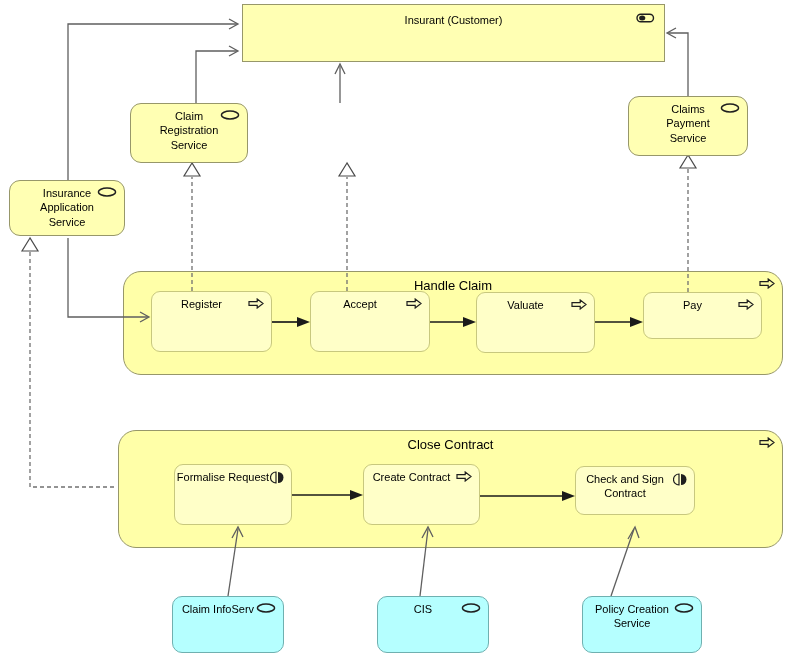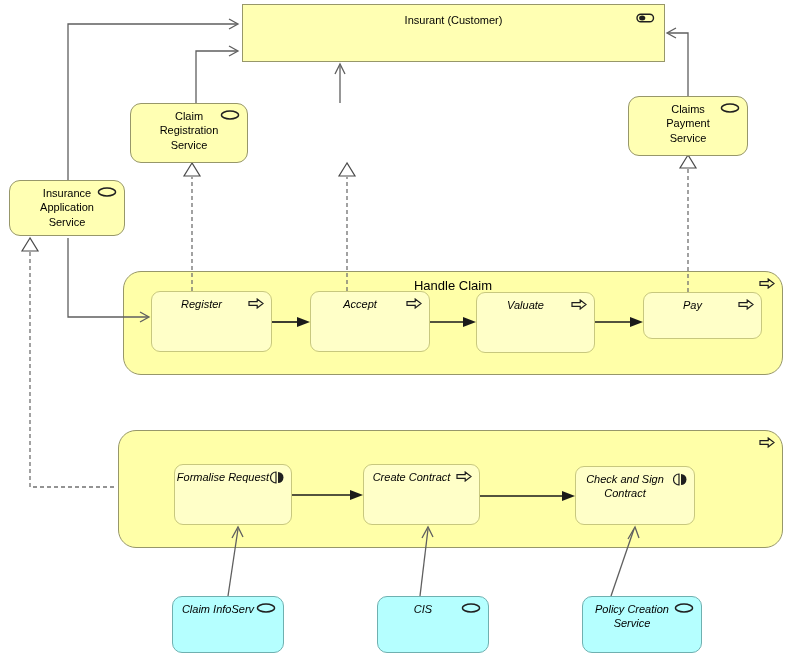--- a/index.html
+++ b/index.html
@@ -16,21 +16,21 @@
   #connectors{position:absolute;left:0;top:0;z-index:2;}
   .node{
     position:absolute;z-index:3;box-sizing:border-box;font-size:11px;
   }
   .yellow{background:var(--business-fill);border:1px solid var(--border-olive);}
   .rounded{border-radius:11px;}
   .inner{background:var(--inner-fill);border:1px solid var(--inner-border);border-radius:9px;}
   .cyan{background:var(--app-fill);border:1px solid var(--app-border);border-radius:10px;}
   .lbl{position:absolute;top:5px;left:0;right:0;text-align:center;line-height:1.3;}
   .w80{width:80px;left:50%;margin-left:-40px;right:auto;}
-  .padR{padding:0 20px 0 0;font-style:italic;}
+  .padR{padding:0 20px 0 0;}
   .icon{position:absolute;top:6px;right:7px;}
   .si{fill:none;stroke:#1f1f1f;stroke-width:1.5;}
   .ri{fill:none;stroke:#1f1f1f;stroke-width:1.4;}
   .rif{fill:#1f1f1f;stroke:none;}
   .pi{fill:none;stroke:#1f1f1f;stroke-width:1.2;stroke-linejoin:miter;}
   .ii{fill:none;stroke:#1f1f1f;stroke-width:1.2;}
   .iif{fill:#1f1f1f;stroke:none;}
   .serve{stroke:var(--line-gray);stroke-width:1.3;fill:none;}
   .shead{stroke:var(--line-gray);stroke-width:1.3;fill:none;}
   .real{stroke:var(--dash-gray);stroke-width:1.3;fill:none;stroke-dasharray:4 3;}
@@ -44,20 +44,21 @@
 <div id="stage">
 
   <div class="group" style="left:123px;top:271px;width:660px;height:104px">
     <span class="glbl">Handle Claim</span>
     <svg class="icon" width="16" height="11" viewBox="0 0 16 11">
       <path class="pi" d="M1 3.6 H9.2 V1 L15 5.5 L9.2 10 V7.4 H1 Z"></path>
     </svg>
   </div>
 
   <div class="group" style="left:118px;top:430px;width:665px;height:118px">
+    <span class="glbl">Close Contract</span>
     <svg class="icon" width="16" height="11" viewBox="0 0 16 11">
       <path class="pi" d="M1 3.6 H9.2 V1 L15 5.5 L9.2 10 V7.4 H1 Z"></path>
     </svg>
   </div>
 
   <svg id="connectors" width="793" height="660" viewBox="0 0 793 660">
 
     <path class="serve" d="M68 181 L68 24 L237 24"></path>
     <path class="shead" d="M229 19 L238 24 L229 29"></path>
     <path class="serve" d="M196 103 L196 51 L237 51"></path>
@@ -162,21 +163,21 @@
     </svg>
   </div>
 
   <div class="node inner" style="left:363px;top:464px;width:117px;height:61px">
     <span class="lbl padR">Create Contract</span>
     <svg class="icon" width="16" height="11" viewBox="0 0 16 11">
       <path class="pi" d="M1 3.6 H9.2 V1 L15 5.5 L9.2 10 V7.4 H1 Z"></path>
     </svg>
   </div>
 
-  <div class="node inner" style="left:575px;top:466px;width:120px;height:59px">
+  <div class="node inner" style="left:575px;top:466px;width:120px;height:49px">
     <span class="lbl padR">Check and Sign Contract</span>
     <svg class="icon" width="14" height="13" viewBox="0 0 14 13">
       <path class="ii" d="M6 1 A5.4 5.4 0 0 0 6 12 Z"></path>
       <path class="iif" d="M8 1 A5.4 5.4 0 0 1 8 12 Z"></path>
     </svg>
   </div>
 
   <div class="node cyan" style="left:172px;top:596px;width:112px;height:57px">
     <span class="lbl padR">Claim InfoServ</span>
     <svg class="icon" width="20" height="10" viewBox="0 0 20 10">

